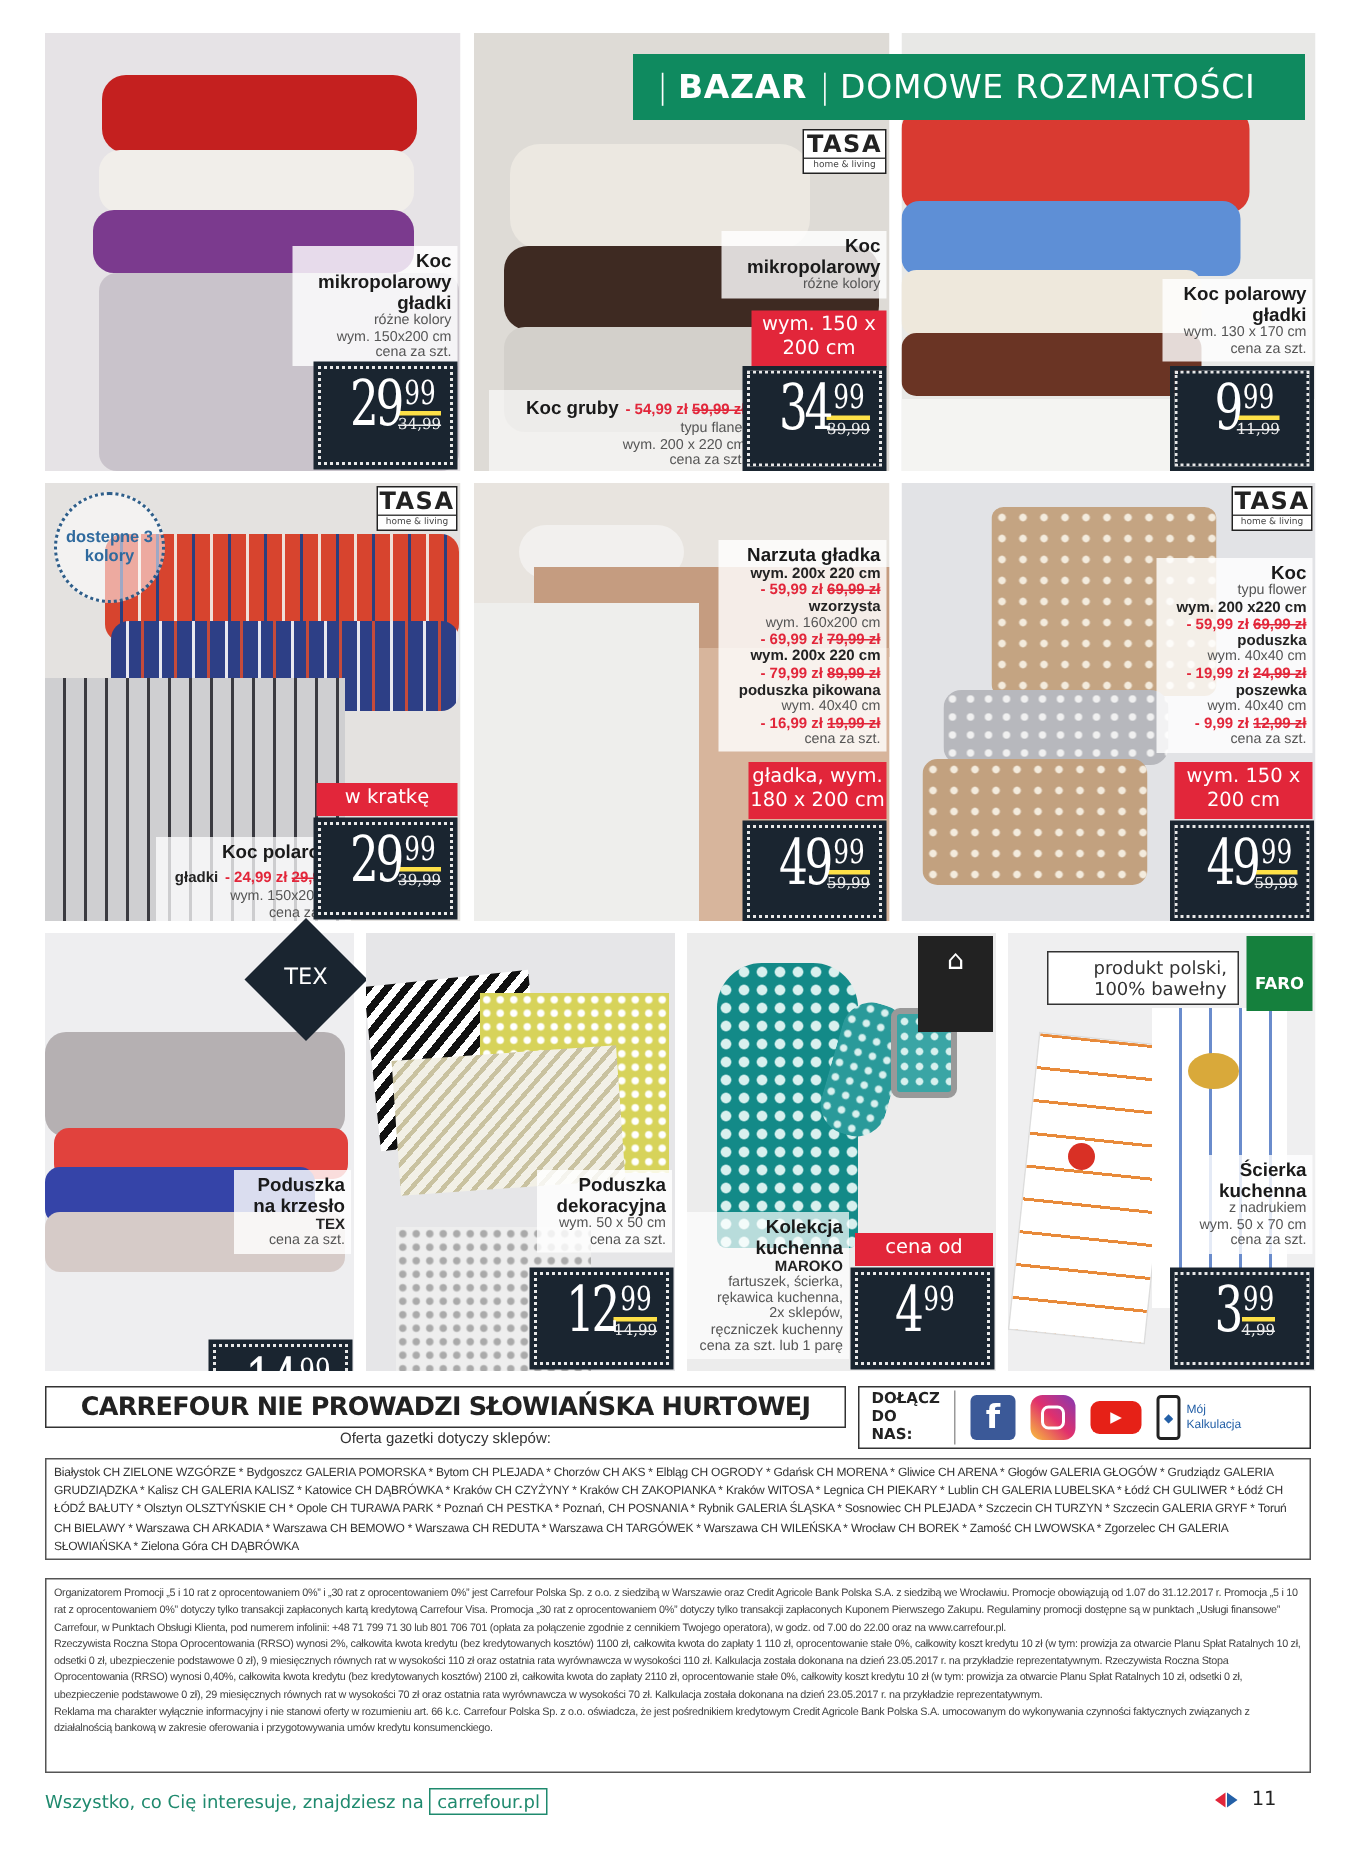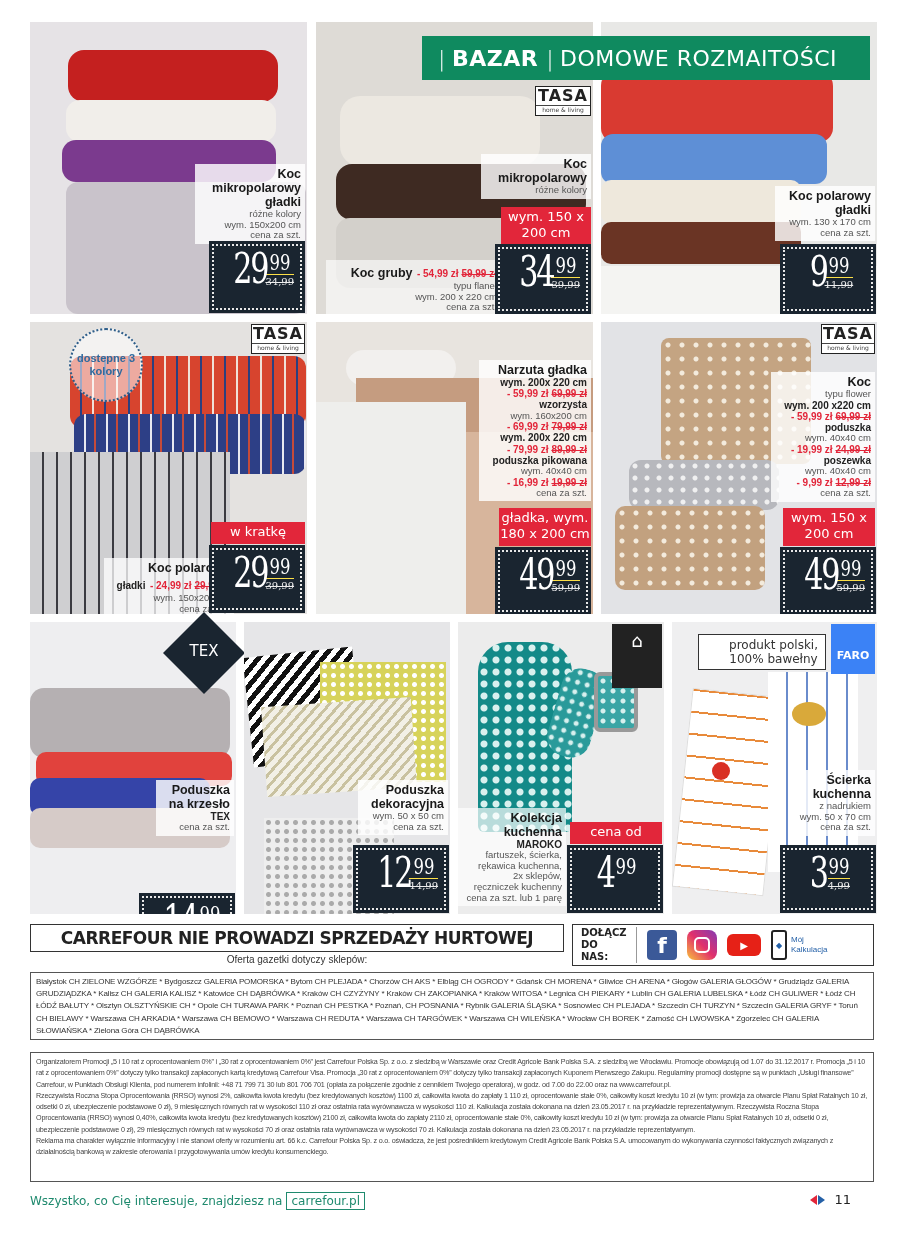--- a/index.html
+++ b/index.html
@@ -31,21 +31,21 @@
   .info .pr s { color: #e2263a; }
 
   .price {
     position: absolute; background: #1a2530; color: #fff; border: 2px dotted #e8e8e8;
     outline: 3px solid #1a2530; display: flex; align-items: flex-start; justify-content: center;
     font-family: "DejaVu Serif", serif;
   }
   .price .big { font-size: 42px; line-height: 46px; letter-spacing: -3px; transform: scaleX(0.72); transform-origin: right; margin-right: -2px; }
   .price .small { display: flex; flex-direction: column; align-items: center; margin-top: 6px; }
   .price .cents { font-size: 22px; line-height: 22px; transform: scaleX(0.75); }
-  .price .old { font-size: 10px; line-height: 12px; border-top: 1px solid #fde047; padding-top: 1px; text-decoration: line-through; color: #eee; }
+  .price .old { font-size: 10px; line-height: 12px; border-top: 3px solid #fde047; padding-top: 1px; text-decoration: line-through; color: #eee; }
 
   .redtag {
     position: absolute; background: #e2263a; color: #fff; text-align: center;
     font-family: "DejaVu Sans", sans-serif; font-size: 13px; line-height: 16px; padding-top: 2px;
   }
 
   .brand {
     position: absolute; background: #fff; border: 1.5px solid #222; text-align: center;
     font-family: "DejaVu Sans", sans-serif;
   }
@@ -189,21 +189,21 @@
   <span class="bar">|</span>
   <span class="b2">DOMOWE ROZMAITOŚCI</span>
 </div>
 
 <div class="tile" style="left:30px;top:322px;width:277px;height:292px;">
   <div class="photo" style="background:#e4e2e0;">
     <div style="position:absolute;left:40px;top:34px;width:236px;height:72px;border-radius:12px;background:repeating-linear-gradient(90deg,#d7442e 0 10px,#2b3f7f 10px 12px,#d7442e 12px 22px,#f0e0d8 22px 24px),#d7442e;"></div>
     <div style="position:absolute;left:44px;top:92px;width:232px;height:60px;border-radius:12px;background:repeating-linear-gradient(90deg,#2d3f86 0 10px,#e8e8f0 10px 12px,#2d3f86 12px 20px,#c64b3a 20px 22px);"></div>
     <div style="position:absolute;left:0;top:130px;width:200px;height:162px;background:repeating-linear-gradient(90deg,#cfcfd1 0 12px,#3a3a40 12px 14px),repeating-linear-gradient(0deg,#d6d6d8 0 12px,#555 12px 13px);"></div>
   </div>
-  <div class="circle" style="left:6px;top:6px;margin-left:33px;">
+  <div class="circle" style="left:6px;top:6px;">
       <span>dostepne 3 kolory</span>
     </div>
   <div class="brand" style="right:2px;top:2px;width:54px;height:30px;">
     <div class="bn">TASA</div>
     <div class="bs">home &amp; living</div>
   </div>
   <div class="redtag" style="right:2px;top:200px;width:94px;height:22px;">w kratkę</div>
   <div class="info" style="left:74px;top:236px;width:130px;background:rgba(255,255,255,0.75);">
     <div class="ttl">Koc polarowy</div>
     <div><span class="subb">gładki</span> <span class="pr">- <span>24,99 zł</span> <s>29,99 zł</s></span></div>
@@ -360,40 +360,40 @@
 <div class="tile" style="left:672px;top:622px;width:205px;height:292px;">
   <div class="photo" style="background:#efeff0;">
     <div style="position:absolute;left:10px;top:70px;width:92px;height:200px;background:repeating-linear-gradient(0deg,#fff 0 20px,#e88a3a 20px 22px),#fff;transform:rotate(6deg);border:1px solid #ddd;"></div>
     <div style="position:absolute;left:40px;top:140px;width:18px;height:18px;border-radius:50%;background:#d93025;"></div>
     <div style="position:absolute;left:96px;top:50px;width:90px;height:200px;background:repeating-linear-gradient(90deg,#fff 0 18px,#6a8ccc 18px 20px),repeating-linear-gradient(0deg,transparent 0 18px,#6a8ccc 18px 20px);"></div>
     <div style="position:absolute;left:120px;top:80px;width:34px;height:24px;border-radius:50%;background:#d9a93a;"></div>
   </div>
   <div class="info" style="left:26px;top:12px;width:128px;border:1.5px solid #333;text-align:center;background:#fff;padding-left:27px;">
     <div style="font-size:12px;line-height:14px;color:#333;font-family:'DejaVu Sans',sans-serif;">produkt polski, 100% bawełny</div>
   </div>
-  <div class="brand" style="right:2px;top:2px;width:44px;height:50px;background:#3b82f6;border:none;margin-left:25px;">
+  <div class="brand" style="right:2px;top:2px;width:44px;height:50px;background:#15803d;border:none;margin-left:25px;">
     <div style="color:#fff;font-size:11px;font-weight:bold;line-height:64px;">FARO</div>
   </div>
   <div class="info" style="right:2px;top:148px;width:86px;">
     <div class="ttl">Ścierka</div>
     <div class="ttl">kuchenna</div>
     <div class="sub">z nadrukiem</div>
     <div class="sub">wym. 50 x 70 cm</div>
     <div class="sub">cena za szt.</div>
   </div>
   <div class="price" style="left:111px;top:226px;width:90px;height:62px;">
     <span class="big">3</span>
     <span class="small">
         <span class="cents">99</span>
         <span class="old">4,99</span>
       </span>
   </div>
 </div>
 
-<div class="notice">CARREFOUR NIE PROWADZI SPRZEDAŻY HURTOWEJ</div>
+<div class="notice">CARREFOUR NIE PROWADZI SŁOWIAŃSKA HURTOWEJ</div>
 <div class="notice-sub">Oferta gazetki dotyczy sklepów:</div>
 
 <div class="social">
   <div class="join" style="width:56px;">DOŁĄCZ DO NAS:</div>
   <div class="sico fb">
       <span>f</span>
     </div>
   <div class="sico ig">
       <span></span>
     </div>

